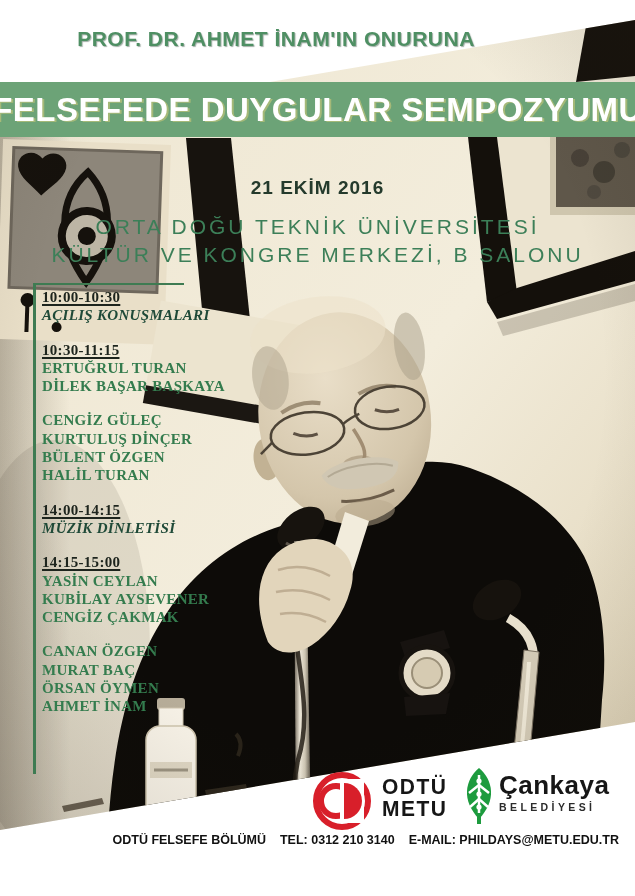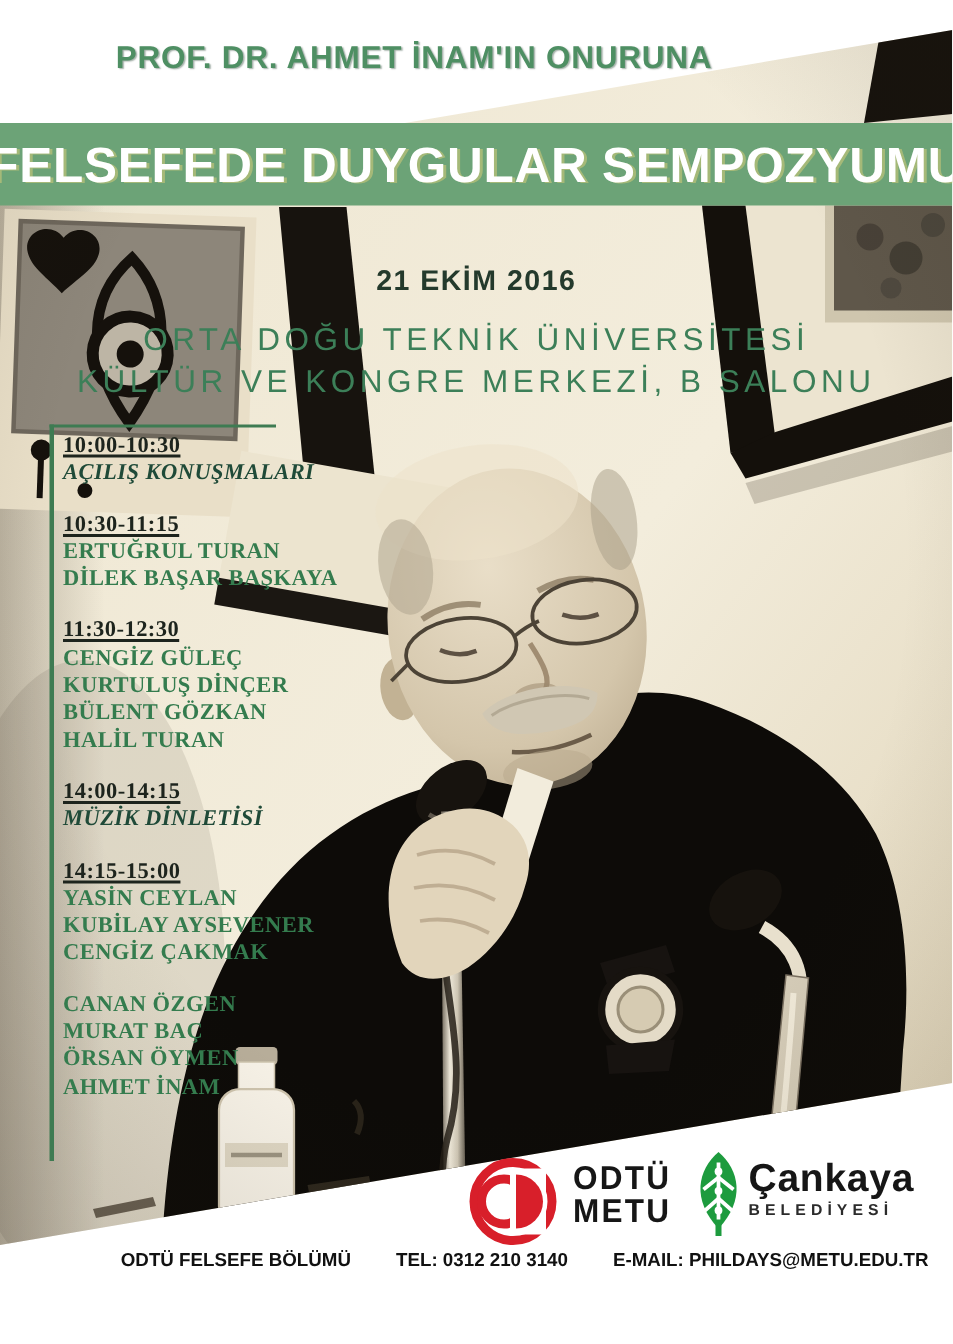--- a/index.html
+++ b/index.html
@@ -58,21 +58,21 @@
   .sched-item.session{font-style:italic;color:var(--session-green);}
   
   .metu-logo{left:311px;top:770px;}
   .metu-text{left:382px;top:775px;line-height:21px;font-size:21px;font-weight:bold;
     letter-spacing:1.5px;color:var(--ink);transform:scaleY(1.05);transform-origin:top left;}
   .cankaya-leaf{left:460px;top:767px;}
   .cankaya-text{left:499px;top:771px;color:var(--ink);}
   .cankaya-name{font-size:26px;font-weight:bold;letter-spacing:.5px;line-height:28px;}
   .cankaya-sub{font-size:10.5px;font-weight:bold;letter-spacing:3.4px;margin-top:2px;color:#2b2b2b;}
   .contact{
-    left:0;top:833px;width:619px;display:flex;justify-content:flex-end;gap:30px;
+    left:0;top:833px;width:619px;display:flex;justify-content:flex-end;gap:14px;
     font-size:12.5px;font-weight:bold;color:#111;white-space:nowrap;
   }
 </style>
 </head>
 <body>
 
 <div id="poster" style="--banner-green: #6CA377; --heading-green: #4E8F63; --venue-green: #3C7F58; --name-green: #347C4E; --session-green: #1F4A38; --line-green: #3E7B52;">
 
   <div class="photo">
     <svg width="635" height="830" viewBox="0 0 635 830">
@@ -221,24 +221,23 @@
       <div class="sched-block">
         <div class="sched-time">10:00-10:30</div>
         <div class="sched-item session">AÇILIŞ KONUŞMALARI</div>
       </div>
       <div class="sched-block">
         <div class="sched-time">10:30-11:15</div>
         <div class="sched-item">ERTUĞRUL TURAN</div>
         <div class="sched-item">DİLEK BAŞAR BAŞKAYA</div>
       </div>
       <div class="sched-block">
-        <div class="sched-time">11:30-12:30</div>
         <div class="sched-item">CENGİZ GÜLEÇ</div>
         <div class="sched-item">KURTULUŞ DİNÇER</div>
-        <div class="sched-item">BÜLENT GÖZKAN</div>
+        <div class="sched-item">BÜLENT ÖZGEN</div>
         <div class="sched-item">HALİL TURAN</div>
       </div>
       <div class="sched-block">
         <div class="sched-time">14:00-14:15</div>
         <div class="sched-item session">MÜZİK DİNLETİSİ</div>
       </div>
       <div class="sched-block">
         <div class="sched-time">14:15-15:00</div>
         <div class="sched-item">YASİN CEYLAN</div>
         <div class="sched-item">KUBİLAY AYSEVENER</div>

